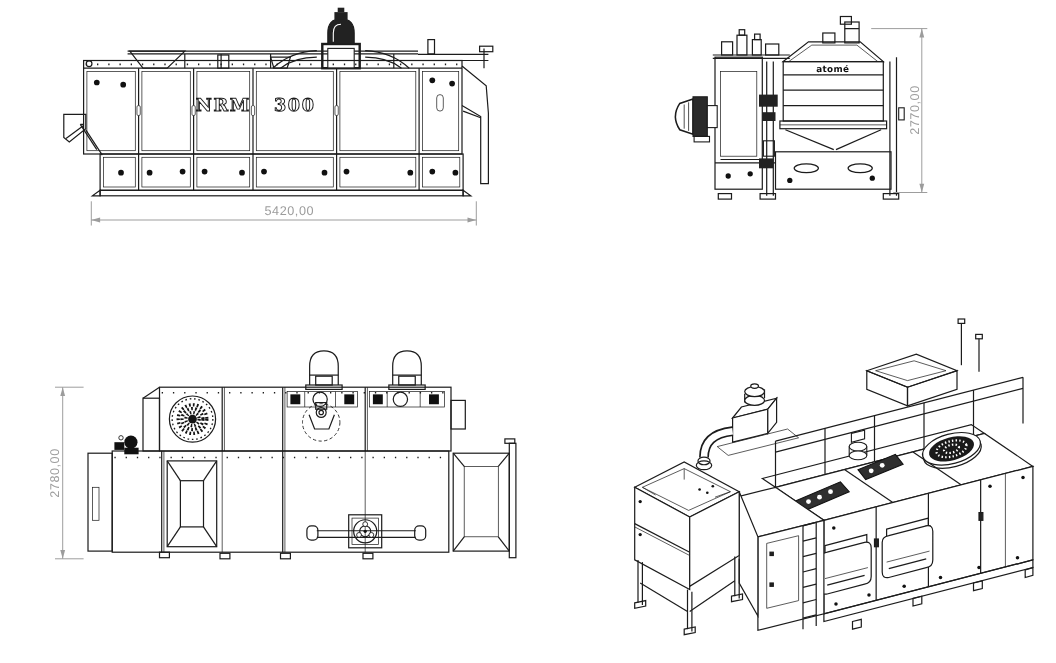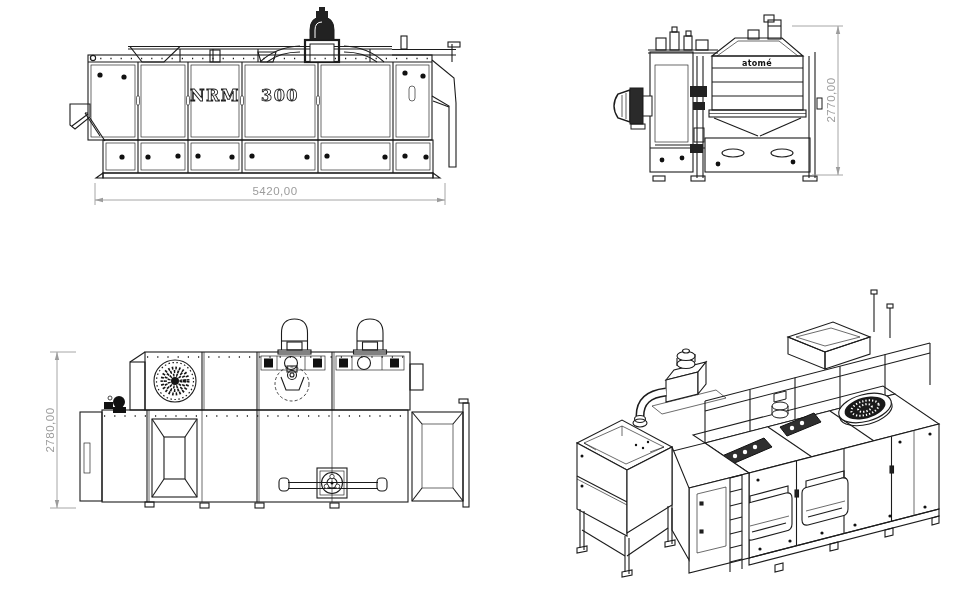--- a/index.html
+++ b/index.html
@@ -13,21 +13,21 @@
   svg .ln{stroke:#1c1c1c;fill:none;stroke-width:1.1;}
   svg .thin{stroke:#1c1c1c;fill:none;stroke-width:.65;}
   svg .dimln{stroke:#9c9c9c;fill:none;stroke-width:.9;}
   svg .dk{fill:#111;stroke:none;}
 </style>
 </head>
 <body>
 
 <div id="canvas">
 
-  <div class="view" style="left:60px;top:0px;width:420px;height:215px">
+  <div class="view" style="left:48px;top:0px;width:420px;height:215px">
     <svg width="420" height="215" viewBox="0 0 420 215">
       <g class="ln">
         <line x1="68" y1="46.5" x2="332" y2="46.5"></line>
           <line x1="68" y1="49" x2="332" y2="49"></line>
         <line x1="120" y1="49" x2="120" y2="62"></line>
           <line x1="153" y1="49" x2="153" y2="62"></line>
         <line x1="198" y1="49" x2="198" y2="62"></line>
           <line x1="310" y1="49" x2="310" y2="62"></line>
         <polygon points="70,46.5 120,46.5 104,62 82,62"></polygon>
         <rect x="150" y="50" width="10" height="12"></rect>

